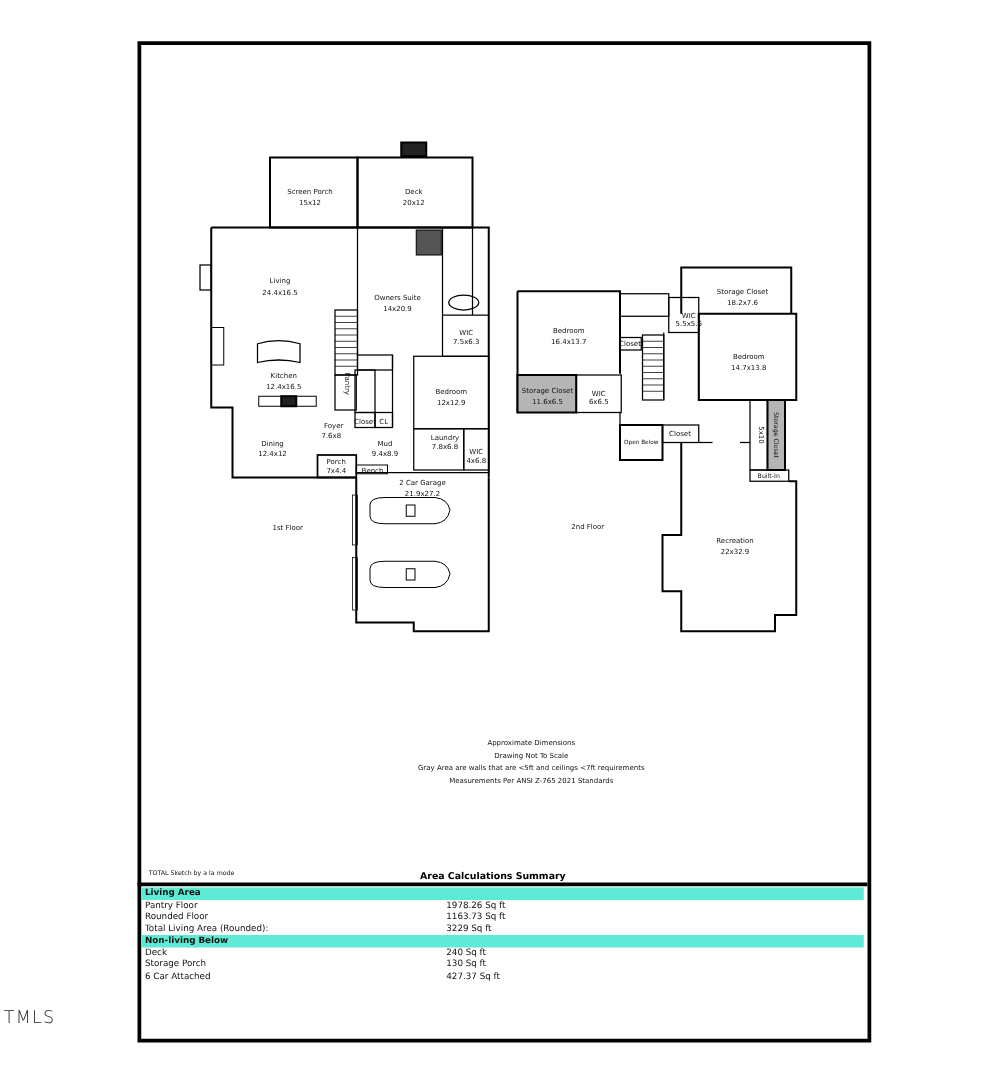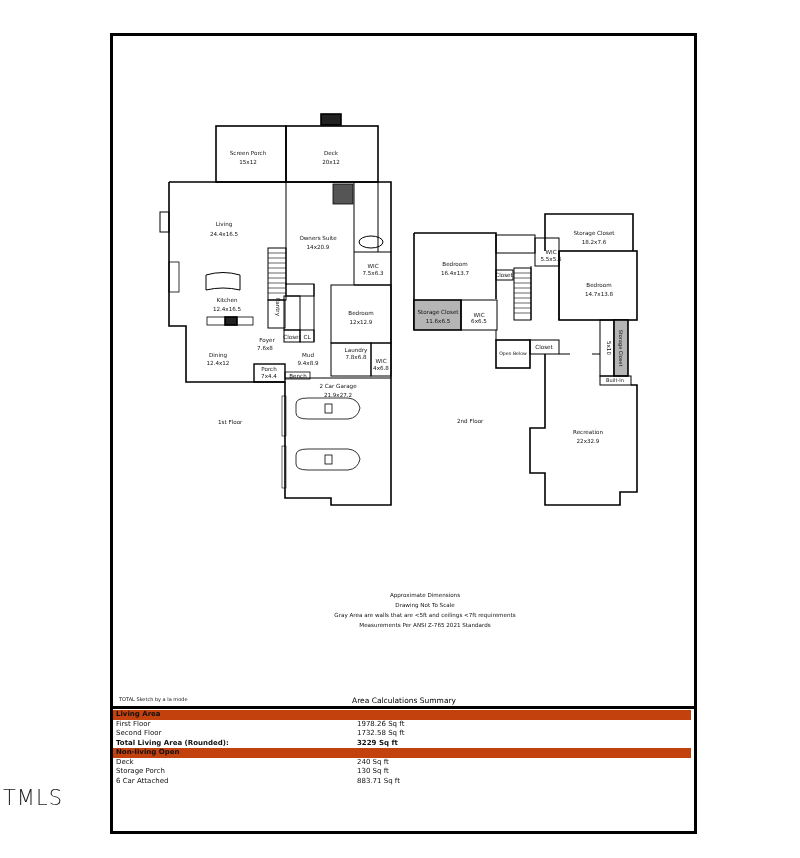--- a/index.html
+++ b/index.html
@@ -3,28 +3,28 @@
 <meta charset="utf-8">
 <style>
   html, body { margin:0; padding:0; background:#fff; }
   body { width:800px; height:858px; position:relative; overflow:hidden; font-family:"DejaVu Sans", sans-serif; }
   .frame { position:absolute; left:110px; top:33px; width:581px; height:795px; border:3px solid #000; box-sizing:content-box; }
   svg.plan { position:absolute; left:0; top:0; }
   .lbl { font-family:"DejaVu Sans", sans-serif; font-size:5.6px; fill:#111; text-anchor:middle; }
   .floorlbl { font-family:"DejaVu Sans", sans-serif; font-size:5.6px; fill:#111; }
   .notes { position:absolute; left:300px; top:590px; width:250px; text-align:center; font-size:5.6px; line-height:10px; color:#111; }
   .sketch-credit { position:absolute; left:119px; top:696px; font-size:5px; color:#111; }
-  .summary-title { position:absolute; left:352px; top:696px; font-size:7.5px; font-weight:normal; color:#000; }
+  .summary-title { position:absolute; left:336px; top:696px; font-size:7.5px; font-weight:bold; color:#000; }
   .table-divider { position:absolute; left:110px; top:706px; width:584px; height:3px; background:#000; }
   .row { position:absolute; left:113px; width:578px; height:9.5px; font-size:7px; line-height:9.5px; color:#111; }
   .row .k { position:absolute; left:3px; }
   .row .v { position:absolute; left:244px; }
-  .row.hdr { background:#c2410c; font-weight:bold; }
-  .row.bold { font-weight:bold; }
-  .mls { position:absolute; left:3px; top:786px; font-size:21px; letter-spacing:1px; color:#222; font-family:"DejaVu Sans", sans-serif; font-weight:300; }
+  .row.hdr { background:#5eead4; font-weight:bold; }
+  .row.bold { font-weight:normal; }
+  .mls { position:absolute; left:3px; top:806px; font-size:14px; letter-spacing:1px; color:#222; font-family:"DejaVu Sans", sans-serif; font-weight:300; }
 </style>
 </head>
 <body>
 
 <div class="frame"></div>
 
 <svg class="plan" width="800" height="858" viewBox="0 0 800 858">
   <g fill="none" stroke="#000" stroke-width="1.6">
 
     <rect x="321" y="114" width="20" height="11" fill="#222" stroke="#000"></rect>
@@ -206,41 +206,41 @@
 
 <div class="sketch-credit">TOTAL Sketch by a la mode</div>
 <div class="summary-title">Area Calculations Summary</div>
 <div class="table-divider"></div>
 
 <div>
   <div class="row hdr" style="top:710px">
       <span class="k">Living Area</span>
     </div>
   <div class="row" style="top:720px">
-      <span class="k">First Floor</span>
+      <span class="k">Pantry Floor</span>
       <span class="v">1978.26 Sq ft</span>
     </div>
   <div class="row" style="top:729px">
-      <span class="k">Second Floor</span>
-      <span class="v">1732.58 Sq ft</span>
+      <span class="k">Rounded Floor</span>
+      <span class="v">1163.73 Sq ft</span>
     </div>
   <div class="row bold" style="top:739px">
       <span class="k">Total Living Area (Rounded):</span>
       <span class="v">3229 Sq ft</span>
     </div>
   <div class="row hdr" style="top:748px">
-      <span class="k">Non-living Open</span>
+      <span class="k">Non-living Below</span>
     </div>
   <div class="row" style="top:758px">
       <span class="k">Deck</span>
       <span class="v">240 Sq ft</span>
     </div>
   <div class="row" style="top:767px">
       <span class="k">Storage Porch</span>
       <span class="v">130 Sq ft</span>
     </div>
   <div class="row" style="top:777px">
       <span class="k">6 Car Attached</span>
-      <span class="v">883.71 Sq ft</span>
+      <span class="v">427.37 Sq ft</span>
     </div>
 </div>
 
 <div class="mls">TMLS</div>
 
 </body></html>

